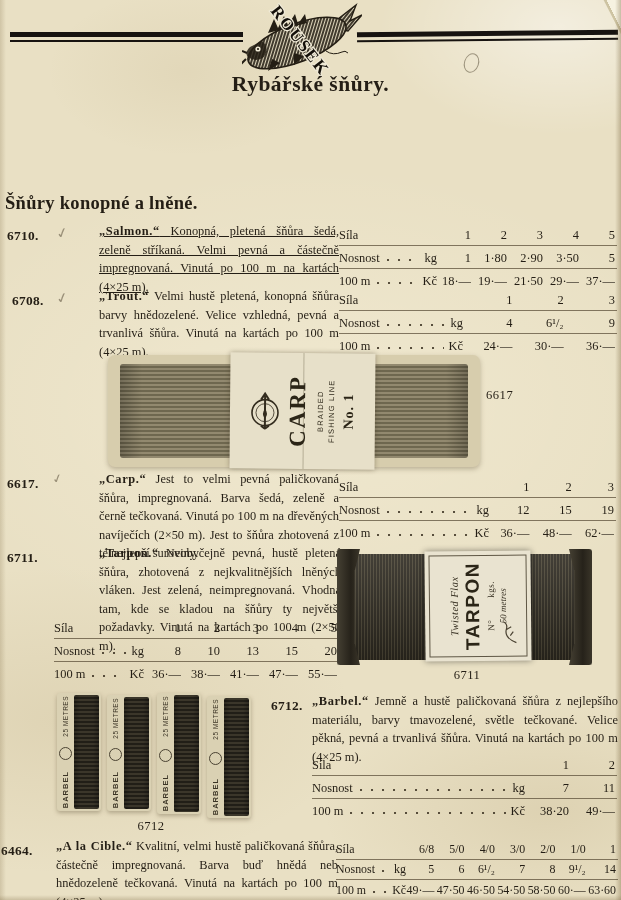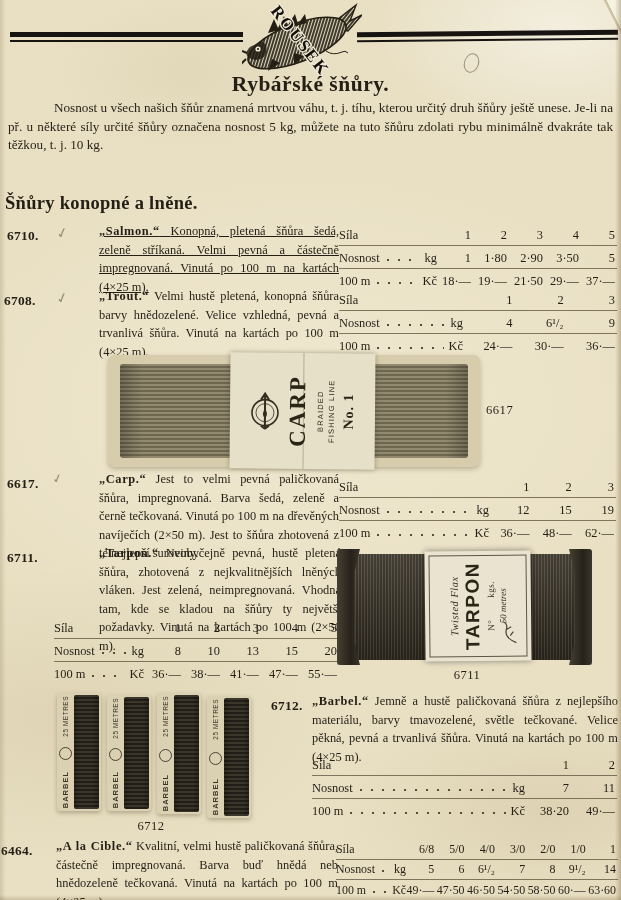--- a/index.html
+++ b/index.html
@@ -132,21 +132,20 @@
 
     <path d="M84,50 q7,5 16,1 q3,-2 6,1" fill="none" stroke="#241e14" stroke-width="1"></path>
 
     <text x="0" y="0" transform="translate(28,10) rotate(52)" font-size="17" font-weight="bold" letter-spacing="2" fill="#14100a" stroke="#efe9d6" stroke-width="2.6" paint-order="stroke" font-family="'Liberation Serif',serif">ROUSEK</text>
   </svg>
 
   <div class="hand-zero"></div>
   <div class="crease"></div>
 
   <div class="title">Rybářské šňůry.</div>
-  <p class="intro" style="margin:0;">Nosnost u všech našich šňůr znamená mrtvou váhu, t. j. tíhu, kterou určitý druh šňůry ještě unese. Je-li na př. u některé síly určité šňůry označena nosnost 5 kg, můžete na tuto šňůru zdolati rybu minimálně dvakráte tak těžkou, t. j. 10 kg.</p>
   <div class="h2">Šňůry konopné a lněné.</div>
 
   <div class="inum" style="left:7px;top:228px;">6710.</div>
   <div class="chk" style="left:56px;top:224px;">✓</div>
   <p class="desc" style="left:99px;top:222px;width:240px;margin:0;text-decoration:underline;"><b>„Salmon.“</b> <span>Konopná, pletená šňůra šedá, zeleně stříkaná. Velmi pevná a částečně impregnovaná. Vinutá po 100 m na kartách (4×25 m).</span></p>
   <div class="ptable tbl-salmon" style="left:339px;top:223px;width:278px;">
     <div class="trow rl">
       <span class="tlabel">
           <span class="tword">Síla</span>
           <span class="lead none"></span>
@@ -177,21 +176,21 @@
           <span class="tunit">Kč</span>
         </span>
       <span class="tval">18·—</span>
         <span class="tval">19·—</span>
         <span class="tval">21·50</span>
         <span class="tval">29·—</span>
         <span class="tval">37·—</span>
     </div>
   </div>
 
-  <div class="inum" style="left:4px;top:293px;">6708.</div>
+  <div class="inum" style="left:12px;top:293px;">6708.</div>
   <div class="chk" style="left:56px;top:289px;">✓</div>
   <p class="desc" style="left:99px;top:287px;width:240px;margin:0;"><b>„Trout.“</b> <span>Velmi hustě pletená, konopná šňůra barvy hnědozelené. Velice vzhledná, pevná a trvanlivá šňůra. Vinutá na kartách po 100 m (4×25 m).</span></p>
   <div class="ptable tbl-trout" style="left:339px;top:288px;width:278px;">
     <div class="trow rl">
       <span class="tlabel">
           <span class="tword">Síla</span>
           <span class="lead none"></span>
           <span class="tunit"></span>
         </span>
       <span class="tval">1</span>
@@ -231,21 +230,21 @@
           <path d="M11,16 q5,-4 10,0 q-5,4 -10,0 Z" fill="#332c1e"></path>
           <path d="M2,16 L34,16 M30,12 L36,16 L30,20 M4,12 l-3,4 l3,4" fill="none" stroke="#332c1e" stroke-width="2"></path>
         </svg>
         <div class="carp-title">CARP</div>
         <div class="carp-sub" style="white-space:pre-line;">BRAIDED
 FISHING LINE</div>
         <div class="carp-no">No. 1</div>
       </div>
     </div>
   </div>
-  <div class="figcap" style="left:486px;top:403px;">6617</div>
+  <div class="figcap" style="left:486px;top:388px;">6617</div>
 
   <div class="inum" style="left:7px;top:476px;">6617.</div>
   <div class="chk" style="left:52px;top:471px;font-size:13px;">✓</div>
   <p class="desc" style="left:99px;top:470px;width:240px;margin:0;"><b>„Carp.“</b> <span>Jest to velmi pevná paličkovaná šňůra, impregnovaná. Barva šedá, zeleně a černě tečkovaná. Vinutá po 100 m na dřevěných navíječích (2×50 m). Jest to šňůra zhotovená z té nejlepší suroviny.</span></p>
   <div class="ptable tbl-carp" style="left:339px;top:475px;width:277px;">
     <div class="trow rl">
       <span class="tlabel">
           <span class="tword">Síla</span>
           <span class="lead none"></span>
           <span class="tunit"></span>

